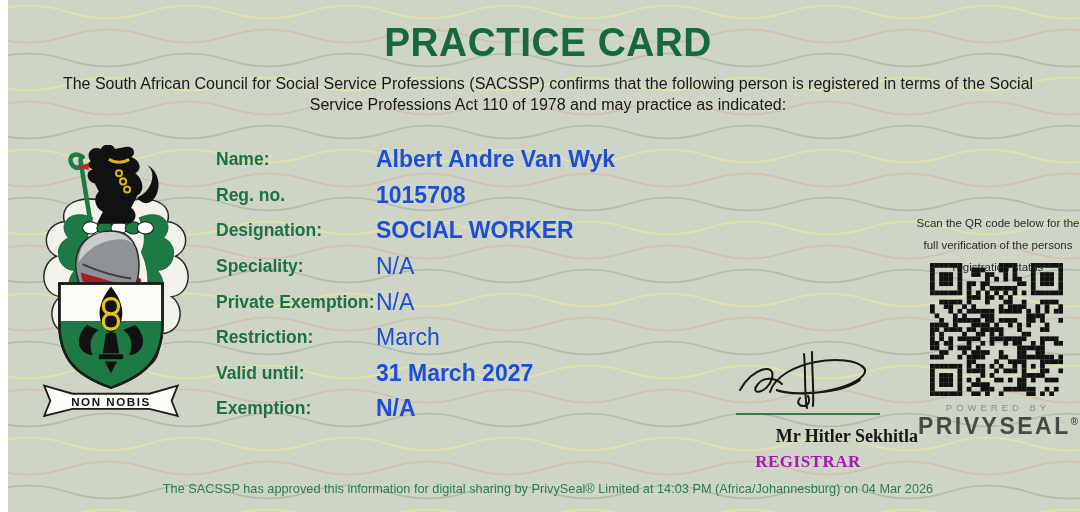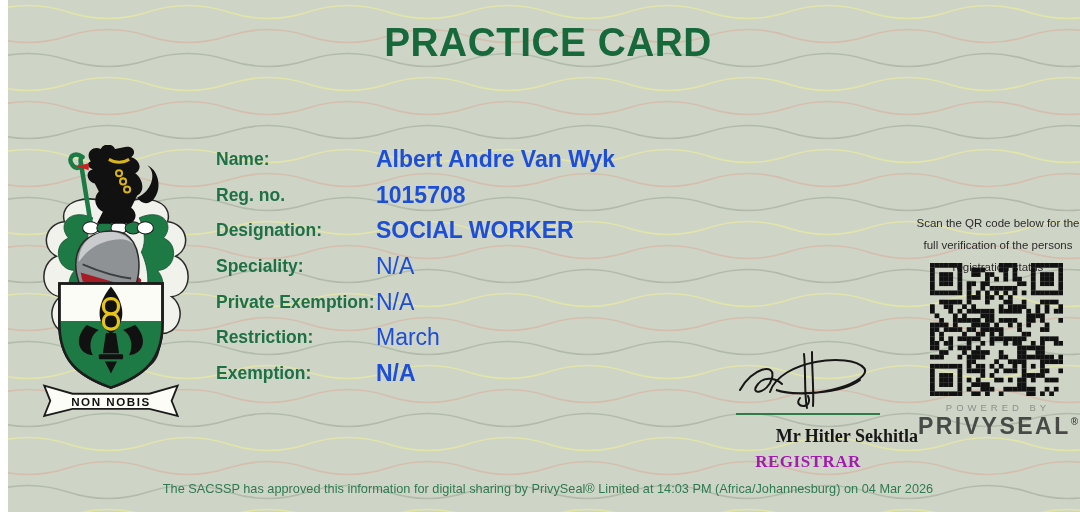--- a/index.html
+++ b/index.html
@@ -107,20 +107,21 @@
       <path d="M-20 396 Q 20 383 60 396 Q 100 409 140 396 Q 180 383 220 396 Q 260 409 300 396 Q 340 383 380 396 Q 420 409 460 396 Q 500 383 540 396 Q 580 409 620 396 Q 660 383 700 396 Q 740 409 780 396 Q 820 383 860 396 Q 900 409 940 396 Q 980 383 1020 396 Q 1060 409 1100 396" fill="none" stroke="#d9a795" stroke-opacity="0.5" stroke-width="1.6"></path>
       <path d="M-20 420 Q 20 433 60 420 Q 100 407 140 420 Q 180 433 220 420 Q 260 407 300 420 Q 340 433 380 420 Q 420 407 460 420 Q 500 433 540 420 Q 580 407 620 420 Q 660 433 700 420 Q 740 407 780 420 Q 820 433 860 420 Q 900 407 940 420 Q 980 433 1020 420 Q 1060 407 1100 420" fill="none" stroke="#99a595" stroke-opacity="0.55" stroke-width="1.6"></path>
       <path d="M-20 444 Q 20 431 60 444 Q 100 457 140 444 Q 180 431 220 444 Q 260 457 300 444 Q 340 431 380 444 Q 420 457 460 444 Q 500 431 540 444 Q 580 457 620 444 Q 660 431 700 444 Q 740 457 780 444 Q 820 431 860 444 Q 900 457 940 444 Q 980 431 1020 444 Q 1060 457 1100 444" fill="none" stroke="#e6e9a2" stroke-opacity="0.8" stroke-width="1.6"></path>
       <path d="M-20 468 Q 20 481 60 468 Q 100 455 140 468 Q 180 481 220 468 Q 260 455 300 468 Q 340 481 380 468 Q 420 455 460 468 Q 500 481 540 468 Q 580 455 620 468 Q 660 481 700 468 Q 740 455 780 468 Q 820 481 860 468 Q 900 455 940 468 Q 980 481 1020 468 Q 1060 455 1100 468" fill="none" stroke="#d9a795" stroke-opacity="0.5" stroke-width="1.6"></path>
       <path d="M-20 492 Q 20 479 60 492 Q 100 505 140 492 Q 180 479 220 492 Q 260 505 300 492 Q 340 479 380 492 Q 420 505 460 492 Q 500 479 540 492 Q 580 505 620 492 Q 660 479 700 492 Q 740 505 780 492 Q 820 479 860 492 Q 900 505 940 492 Q 980 479 1020 492 Q 1060 505 1100 492" fill="none" stroke="#99a595" stroke-opacity="0.55" stroke-width="1.6"></path>
       <path d="M-20 516 Q 20 529 60 516 Q 100 503 140 516 Q 180 529 220 516 Q 260 503 300 516 Q 340 529 380 516 Q 420 503 460 516 Q 500 529 540 516 Q 580 503 620 516 Q 660 529 700 516 Q 740 503 780 516 Q 820 529 860 516 Q 900 503 940 516 Q 980 529 1020 516 Q 1060 503 1100 516" fill="none" stroke="#e6e9a2" stroke-opacity="0.8" stroke-width="1.6"></path>
       <path d="M-20 540 Q 20 527 60 540 Q 100 553 140 540 Q 180 527 220 540 Q 260 553 300 540 Q 340 527 380 540 Q 420 553 460 540 Q 500 527 540 540 Q 580 553 620 540 Q 660 527 700 540 Q 740 553 780 540 Q 820 527 860 540 Q 900 553 940 540 Q 980 527 1020 540 Q 1060 553 1100 540" fill="none" stroke="#d9a795" stroke-opacity="0.5" stroke-width="1.6"></path>
     </svg>
 
   <div class="page-title">PRACTICE CARD</div>
+  <div class="subtitle">The South African Council for Social Service Professions (SACSSP) confirms that the following person is registered in terms of the Social Service Professions Act 110 of 1978 and may practice as indicated:</div>
 
   <svg class="crest-svg" viewBox="0 0 166 270" xmlns="http://www.w3.org/2000/svg">
 
     <path d="M83,60 C53,46 26,56 32,76 C12,78 8,102 24,110 C6,118 8,148 28,150 C12,162 20,190 42,186 C34,210 54,230 66,214 L83,202 L100,214 C112,230 132,210 124,186 C146,190 154,162 138,150 C158,148 160,118 142,110 C158,102 154,78 134,76 C140,56 113,46 83,60 Z" fill="#f2f2ec" stroke="#2a2a2a" stroke-width="1.5"></path>
 
     <g fill="#1e7a45" stroke="#14502f" stroke-width="0.8">
       <path d="M60,72 C38,62 24,78 36,92 C20,98 24,124 42,124 C30,138 38,162 56,154 C48,138 52,118 58,106 C52,94 56,82 60,72 Z"></path>
       <path d="M106,72 C128,62 142,78 130,92 C146,98 142,124 124,124 C136,138 128,162 110,154 C118,138 114,118 108,106 C114,94 110,82 106,72 Z"></path>
       <path d="M42,158 C32,174 42,194 56,188 C50,176 52,166 56,158 Z"></path>
       <path d="M124,158 C134,174 124,194 110,188 C116,176 114,166 110,158 Z"></path>
@@ -191,20 +192,24 @@
         <span class="field-label">Speciality:</span>
         <span class="field-value">N/A</span>
       </div>
       <div class="field-row">
         <span class="field-label">Private Exemption:</span>
         <span class="field-value">N/A</span>
       </div>
       <div class="field-row">
         <span class="field-label">Restriction:</span>
         <span class="field-value">March</span>
+      </div>
+      <div class="field-row">
+        <span class="field-label">Valid until:</span>
+        <span class="field-value v-bold">31 March 2027</span>
       </div>
       <div class="field-row">
         <span class="field-label">Exemption:</span>
         <span class="field-value v-bold">N/A</span>
       </div>
     </div>
 
   <div class="qr-instruction">Scan the QR code below for the full verification of the persons registration status</div>
   <svg class="qr-svg" id="qr" viewBox="0 0 133.4 133.4" xmlns="http://www.w3.org/2000/svg">
       <rect x="0" y="0" width="4.75" height="4.75" fill="#111111"></rect>

